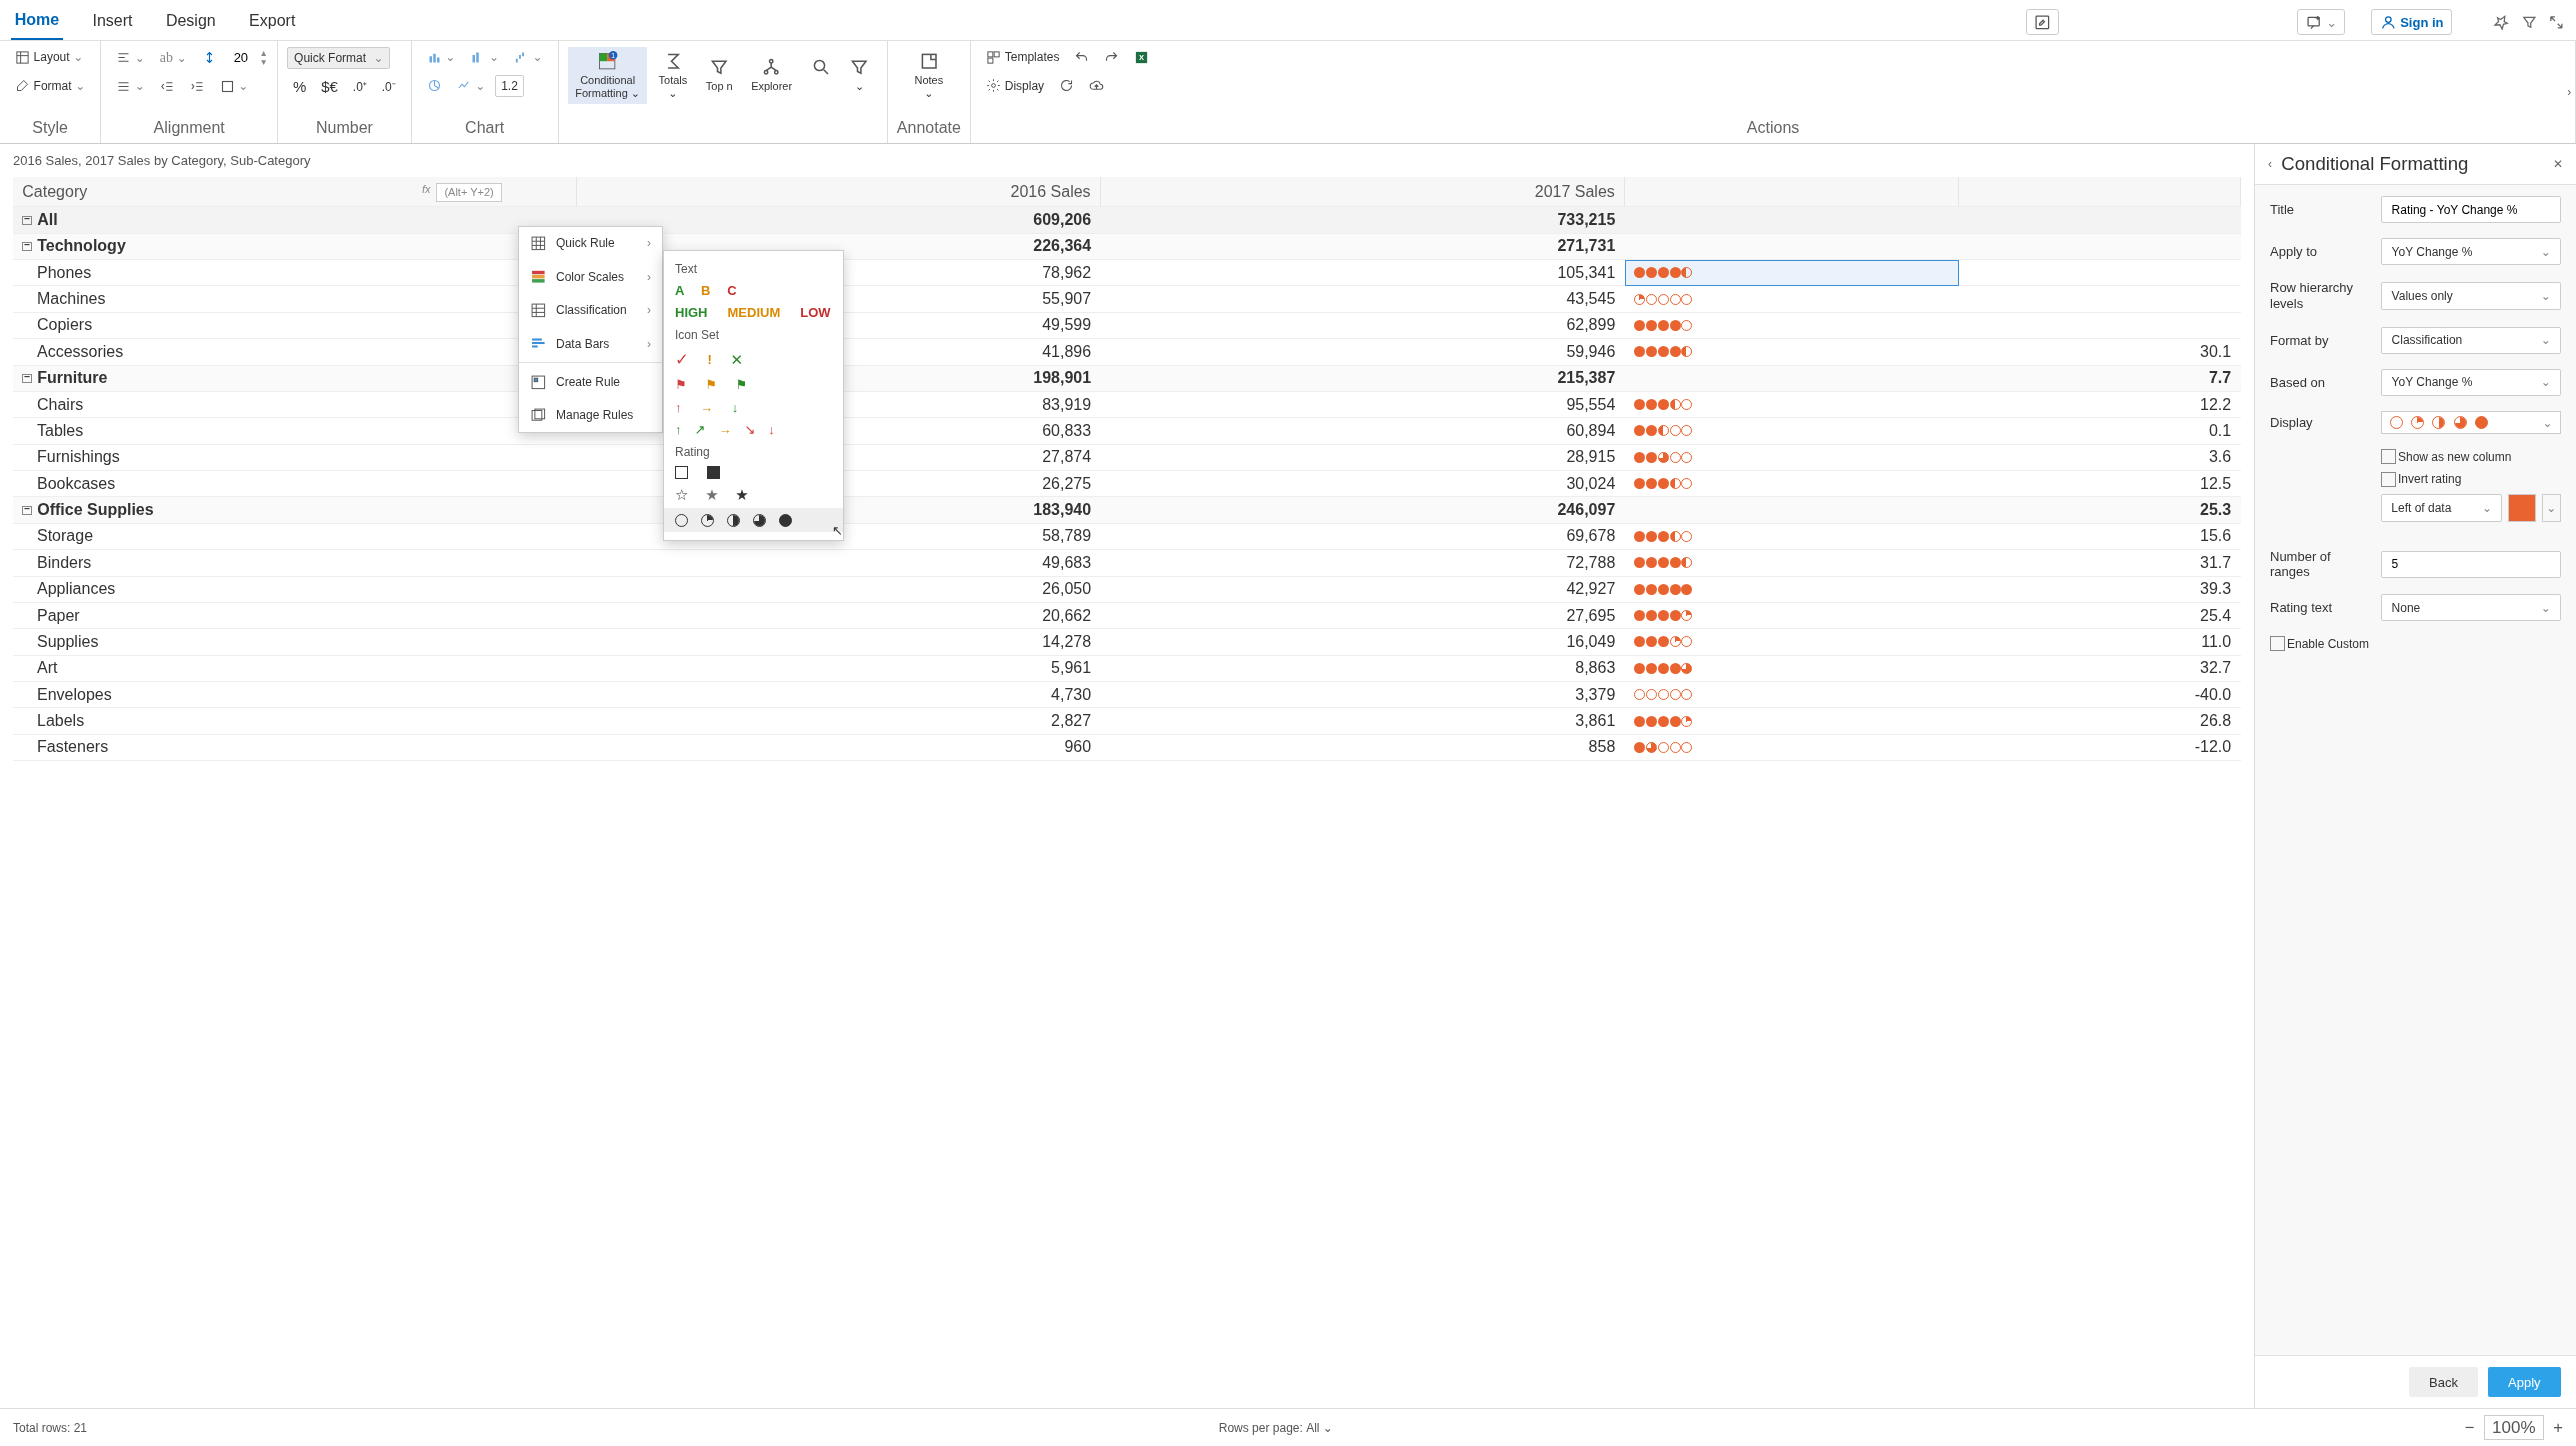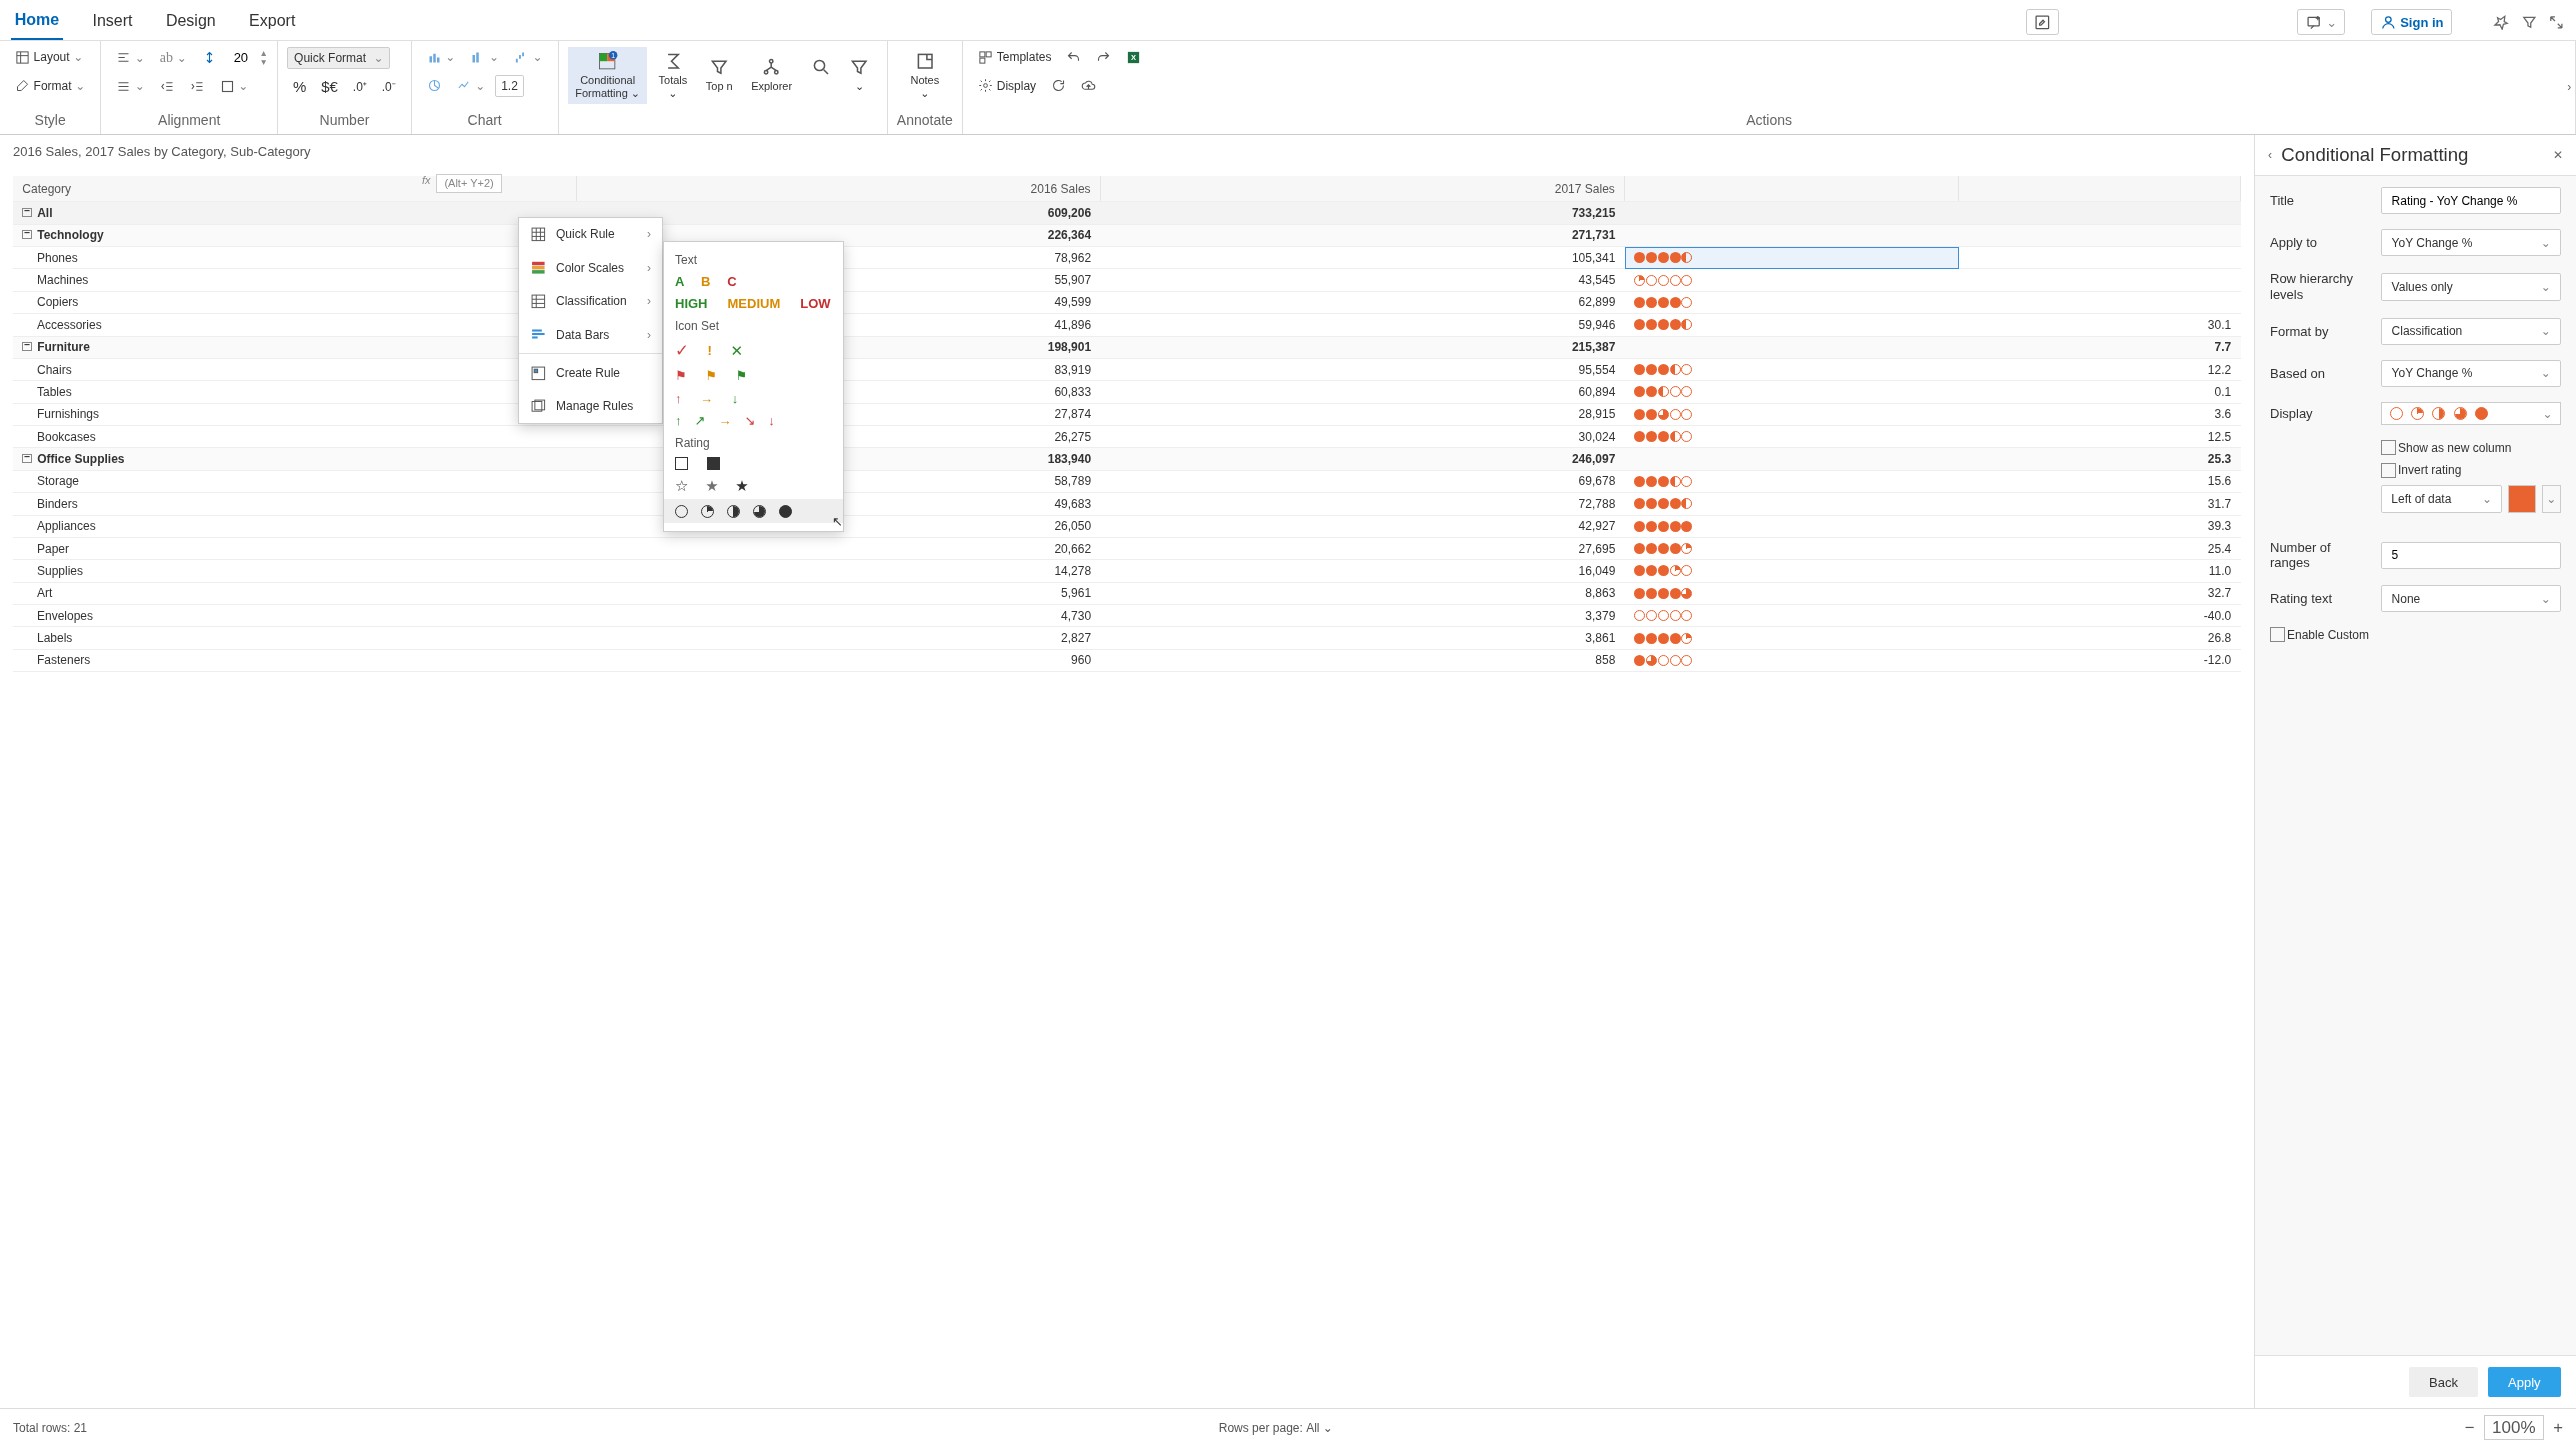--- a/index.html
+++ b/index.html
@@ -12,36 +12,36 @@
     .tab.active { color: #0067b8; border-bottom: 2.8px solid #0067b8; font-weight: 600; }
     .tabs-spacer { flex: 1; }
     .toolbar-icon-btn { border: 0.9px solid #ccc; border-radius: 2.8px; padding: 3.7px 7.4px; display: flex; align-items: center; gap: 3.7px; background: #fff; cursor: pointer; font-size: 13px; }
     .toolbar-icon-btn svg { width: 16.7px; height: 16.7px; }
     .top-right-icons { display: flex; gap: 11px; align-items: center; margin-left: 15px; }
     .top-right-icons svg { width: 16.7px; height: 16.7px; cursor: pointer; stroke: #666; fill: none; }
 
     
     .ribbon { display: flex; border-bottom: 0.9px solid #ccc; }
     .ribbon-group { border-right: 0.9px solid #ddd; padding: 5.6px 9.3px; display: flex; flex-direction: column; justify-content: space-between; }
-    .ribbon-group-label { text-align: center; font-size: 14px; color: #666; margin-top: 8px; }
+    .ribbon-group-label { text-align: center; font-size: 16px; color: #666; margin-top: 15px; }
     .rg-row { display: flex; gap: 3.7px; align-items: center; }
     .rg-btn { display: flex; align-items: center; gap: 3.7px; padding: 2.8px 5.6px; cursor: pointer; border-radius: 1.9px; font-size: 12px; }
     .rg-btn svg { width: 15px; height: 15px; }
     .rg-vert { display: flex; flex-direction: column; align-items: center; padding: 3.7px 7.4px; cursor: pointer; gap: 2.8px; }
     .rg-vert.active { background: #e0e9f5; }
     .rg-vert svg { width: 20.4px; height: 20.4px; }
     .rg-vert span { font-size: 11px; text-align: center; line-height: 1.2; }
     .num-input { width: 30px; text-align: center; border: none; font-size: 13px; }
 
     
     .main { flex: 1; display: flex; position: relative; }
     .grid-area { flex: 1; display: flex; flex-direction: column; padding: 9.3px 13px; overflow: auto; position: relative; }
     .grid-title { font-size: 13px; color: #555; margin-bottom: 9.3px; }
 
-    table.data { border-collapse: collapse; font-size: 12px; margin-top: 8px; }
+    table.data { border-collapse: collapse; font-size: 16px; }
     table.data th, table.data td { padding: 3.7px 9.3px; border-bottom: 0.9px solid #eee; }
     table.data th { background: #f7f7f7; font-weight: 400; color: #555; text-align: left; border-right: 0.9px solid #e5e5e5; padding: 5.6px 9.3px; }
     table.data th.num, table.data td.num { text-align: right; }
     .cat-col { width: 130px; }
     .sales-col { width: 121px; }
     .pct-col { width: 65px; }
     tr.group td { font-weight: 600; background: #fafafa; }
     tr.all td { font-weight: 700; background: #f3f3f3; }
     .expand { display: inline-block; width: 9.3px; height: 9.3px; border: 0.9px solid #888; margin-right: 5.6px; position: relative; }
     .expand::before { content: '−'; position: absolute; top: -3.7px; left: 0.9px; font-size: 10.2px; }

